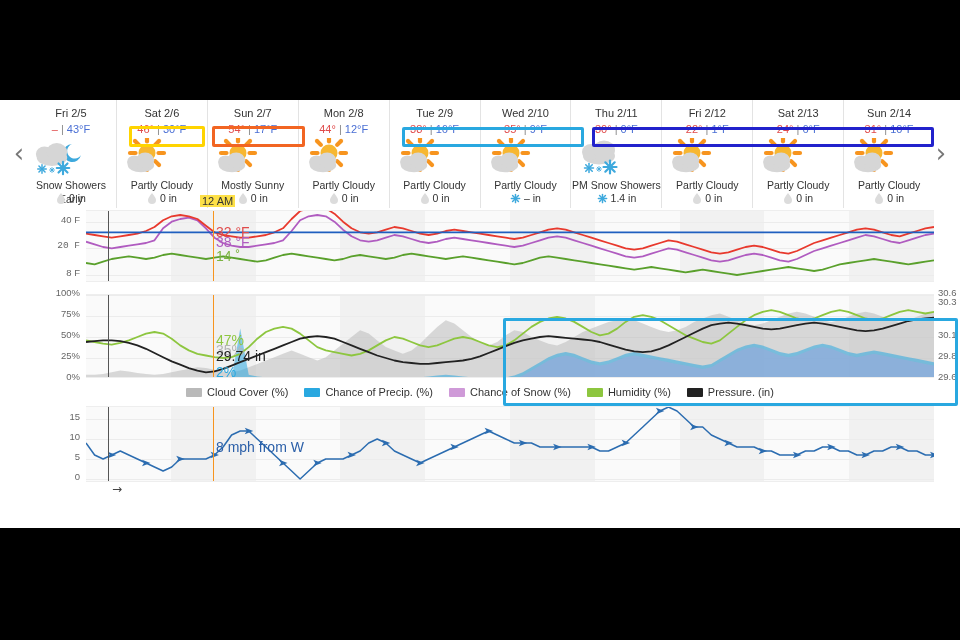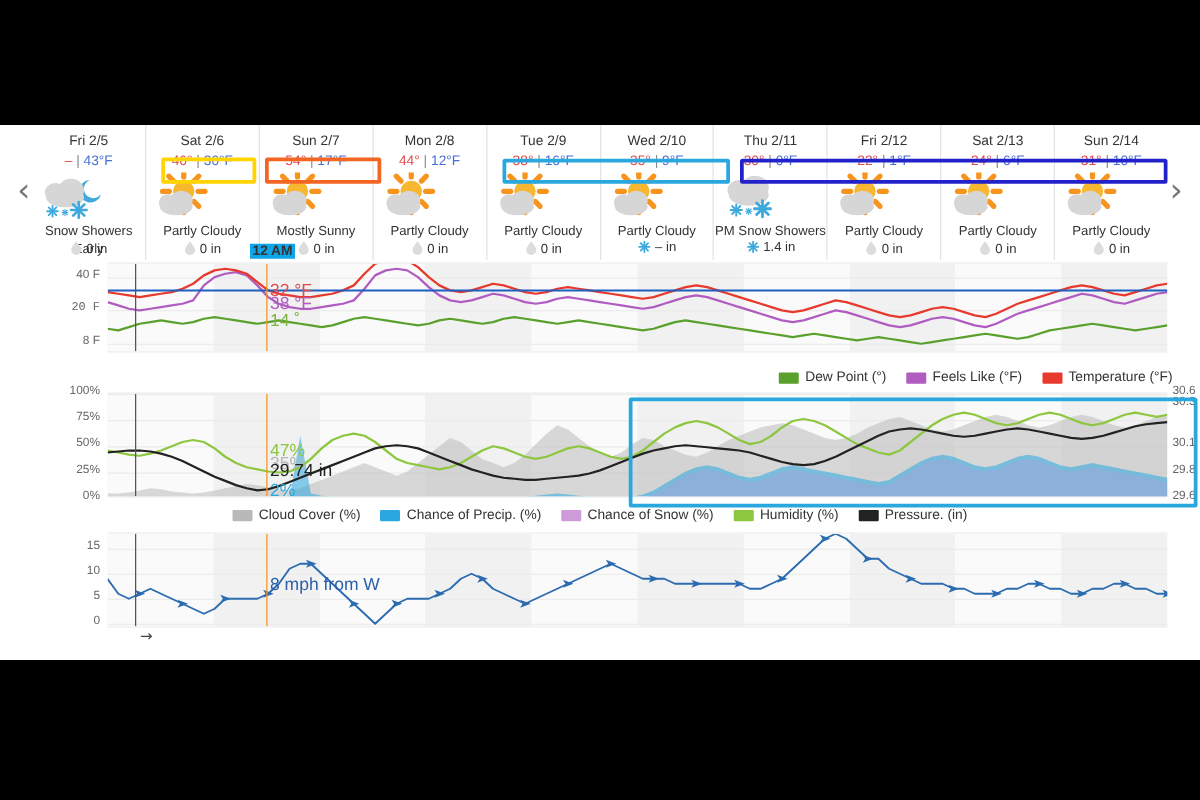--- a/index.html
+++ b/index.html
@@ -30,21 +30,21 @@
   .d-precip .pi { display:inline-block; vertical-align:-2px; margin-right:3px; }
   .d-sun { height:10px; position:relative; }
   .sun-up, .sun-dn { position:absolute; width:0; height:0; font-size:0; }
   .sun-up { left:26%; border-left:5px solid transparent; border-right:5px solid transparent; border-bottom:5px solid #f5a623; top:3px;}
   .sun-dn { right:26%; border-left:5px solid transparent; border-right:5px solid transparent; border-top:5px solid #f5a623; top:3px;}
 
   
   .hl { position:absolute; pointer-events:none; border-radius:2px; }
 
   
-  .twelveam { position:absolute; font-size:11px; color:#333; background:#0ea5e9; padding:0 2px;font-weight:bold; }
+  .twelveam { position:absolute; font-size:11px; color:#333; background:#fde047; padding:0 2px; }
 
   
   .chart { position:relative; width:960px; background:#fff; }
   .plot { position:absolute; background:#fafafa; border-top:1px solid #eee; border-bottom:1px solid #eee; overflow:hidden; }
   .band { position:absolute; top:0; bottom:0; background:#f1f1f1; }
   .gridline { position:absolute; left:0; right:0; height:1px; background:#ececec; }
   .ytick { position:absolute; font-size:9.5px; color:#666; text-align:right; white-space:nowrap; }
   .ytick-r { position:absolute; font-size:9.5px; color:#666; text-align:left; white-space:nowrap; }
   .vline { position:absolute; top:0; bottom:0; width:1px; }
   .annot { position:absolute; font-size:14px; white-space:nowrap; }
@@ -468,34 +468,20 @@
           <polyline points="0.0,30.7 8.6,33.3 17.1,36.0 25.7,37.3 34.3,36.0 42.8,34.7 51.4,33.3 60.0,32.0 68.5,29.3 77.1,17.3 85.7,10.7 94.2,8.0 102.8,6.7 111.4,9.3 119.9,17.3 128.5,26.7 137.1,32.0 145.6,34.7 154.2,36.0 162.7,36.0 171.3,34.7 179.9,33.3 188.4,32.0 197.0,29.3 205.6,20.0 214.1,9.3 222.7,5.3 231.3,4.0 239.8,5.3 248.4,10.7 257.0,18.7 265.5,25.3 274.1,29.3 282.7,30.7 291.2,29.3 299.8,26.7 308.4,24.0 316.9,25.3 325.5,28.0 334.1,30.7 342.6,32.0 351.2,30.7 359.8,28.0 368.3,26.7 376.9,28.0 385.5,29.3 394.0,30.7 402.6,32.0 411.2,33.3 419.7,34.7 428.3,36.0 436.8,34.7 445.4,32.0 454.0,29.3 462.5,26.7 471.1,25.3 479.7,26.7 488.2,29.3 496.8,32.0 505.4,34.7 513.9,37.3 522.5,40.0 531.1,42.7 539.6,45.3 548.2,46.7 556.8,45.3 565.3,42.7 573.9,40.0 582.5,37.3 591.0,38.7 599.6,41.3 608.2,44.0 616.7,46.7 625.3,49.3 633.9,50.7 642.4,49.3 651.0,46.7 659.6,44.0 668.1,42.7 676.7,44.0 685.3,46.7 693.8,49.3 702.4,50.7 710.9,48.0 719.5,44.0 728.1,40.0 736.6,37.3 745.2,34.7 753.8,32.0 762.3,29.3 770.9,26.7 779.5,24.0 788.0,25.3 796.6,28.0 805.2,30.7 813.7,32.0 822.3,29.3 830.9,26.7 839.4,24.0 848.0,22.7" fill="none" stroke="#b05cc0" stroke-width="1.8" stroke-linejoin="round"></polyline>
           <polyline points="0.0,22.7 8.6,24.0 17.1,25.3 25.7,26.7 34.3,25.3 42.8,24.0 51.4,22.7 60.0,20.0 68.5,16.0 77.1,9.3 85.7,5.3 94.2,4.0 102.8,5.3 111.4,8.0 119.9,14.7 128.5,21.3 137.1,24.0 145.6,25.3 154.2,26.7 162.7,26.7 171.3,25.3 179.9,24.0 188.4,21.3 197.0,17.3 205.6,8.0 214.1,0.0 222.7,-2.7 231.3,-4.0 239.8,-2.7 248.4,2.7 257.0,10.7 265.5,17.3 274.1,21.3 282.7,22.7 291.2,21.3 299.8,18.7 308.4,16.0 316.9,17.3 325.5,20.0 334.1,22.7 342.6,24.0 351.2,22.7 359.8,20.0 368.3,18.7 376.9,20.0 385.5,21.3 394.0,22.7 402.6,24.0 411.2,25.3 419.7,26.7 428.3,28.0 436.8,26.7 445.4,24.0 454.0,21.3 462.5,18.7 471.1,17.3 479.7,18.7 488.2,21.3 496.8,24.0 505.4,26.7 513.9,29.3 522.5,32.0 531.1,34.7 539.6,37.3 548.2,38.7 556.8,37.3 565.3,34.7 573.9,32.0 582.5,29.3 591.0,30.7 599.6,33.3 608.2,36.0 616.7,38.7 625.3,41.3 633.9,42.7 642.4,41.3 651.0,38.7 659.6,36.0 668.1,34.7 676.7,36.0 685.3,38.7 693.8,41.3 702.4,42.7 710.9,40.0 719.5,36.0 728.1,32.0 736.6,29.3 745.2,26.7 753.8,24.0 762.3,21.3 770.9,18.7 779.5,17.3 788.0,18.7 796.6,21.3 805.2,24.0 813.7,25.3 822.3,22.7 830.9,20.0 839.4,17.3 848.0,16.0" fill="none" stroke="#e8392d" stroke-width="1.8" stroke-linejoin="round"></polyline>
           <line x1="0" x2="848" y1="21.33333333333333" y2="21.33333333333333" stroke="#1f5fbf" stroke-width="1.6"></line>
         </svg>
         <div class="vline" style="left: 22px; background: rgb(85, 85, 85);"></div>
         <div class="vline" style="left: 127px; background: rgb(247, 148, 30);"></div>
       </div>
       <div class="annot" style="left: 216px; top: 16.3333px; color: rgb(224, 75, 75);">32 °F</div>
       <div class="annot" style="left: 216px; top: 25.6667px; color: rgb(176, 92, 192);">38 °F</div>
       <div class="annot" style="left: 216px; top: 40.3333px; color: rgb(124, 179, 66);">14 ˚</div>
-    </div>
-  <div class="legend" id="legend-temperature" style="position:relative;height:20px;justify-content:flex-end;padding-right:22px;">
-      <div class="item">
-        <span class="swatch" style="background:#5aa02c"></span>
-        <span>Dew Point (°)</span>
-      </div>
-      <div class="item">
-        <span class="swatch" style="background:#b05cc0"></span>
-        <span>Feels Like (°F)</span>
-      </div>
-      <div class="item">
-        <span class="swatch" style="background:#e8392d"></span>
-        <span>Temperature (°F)</span>
-      </div>
     </div>
 
   <div class="chart" id="chart-conditions" style="height:90px">
       <div class="ytick" style="left: 8px; top: 79px; width: 72px;">0%</div>
       <div class="ytick" style="left: 8px; top: 58px; width: 72px;">25%</div>
       <div class="ytick" style="left: 8px; top: 37px; width: 72px;">50%</div>
       <div class="ytick" style="left: 8px; top: 16px; width: 72px;">75%</div>
       <div class="ytick" style="left: 8px; top: -5px; width: 72px;">100%</div>
       <div class="ytick-r" style="left: 938px; top: 79px;">29.6</div>
       <div class="ytick-r" style="left: 938px; top: 58px;">29.8</div>

